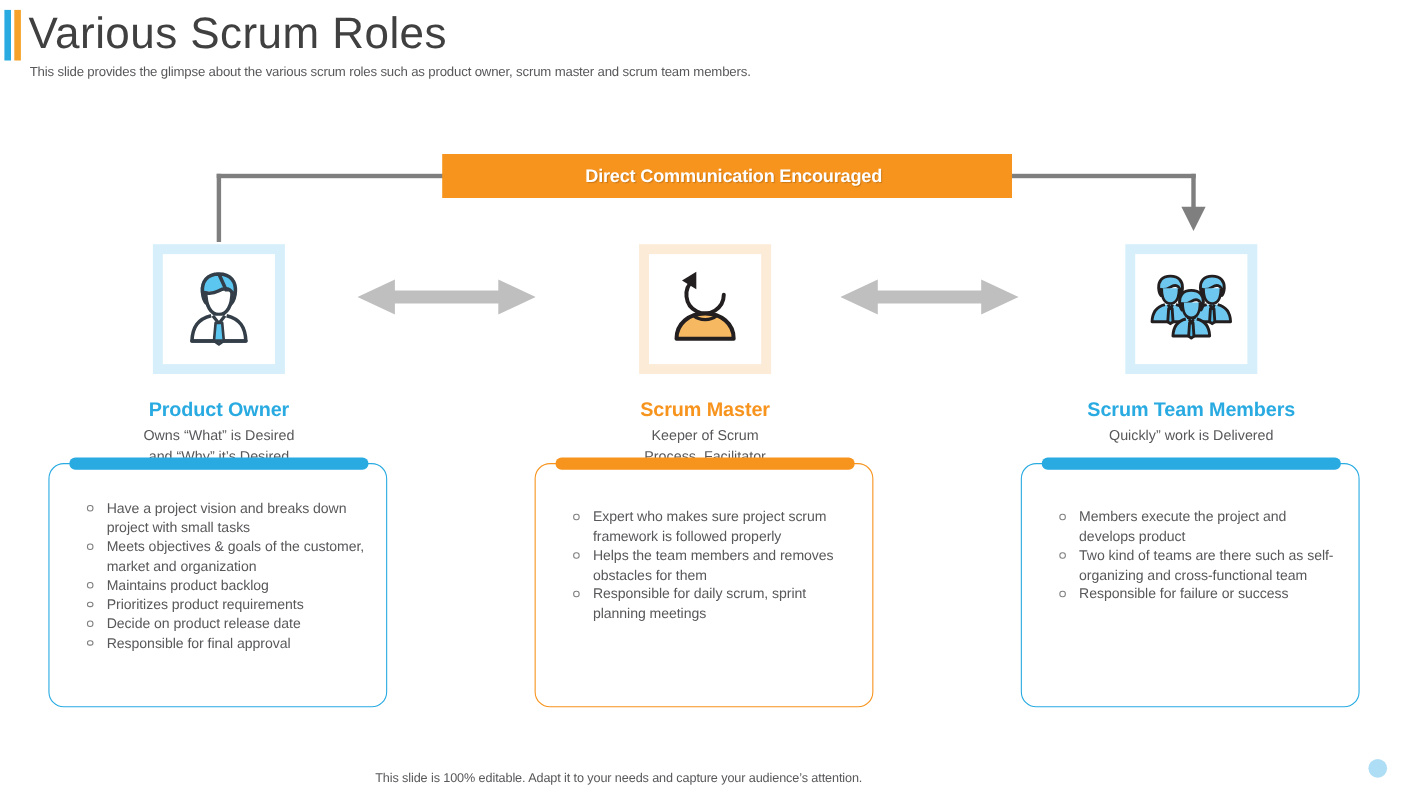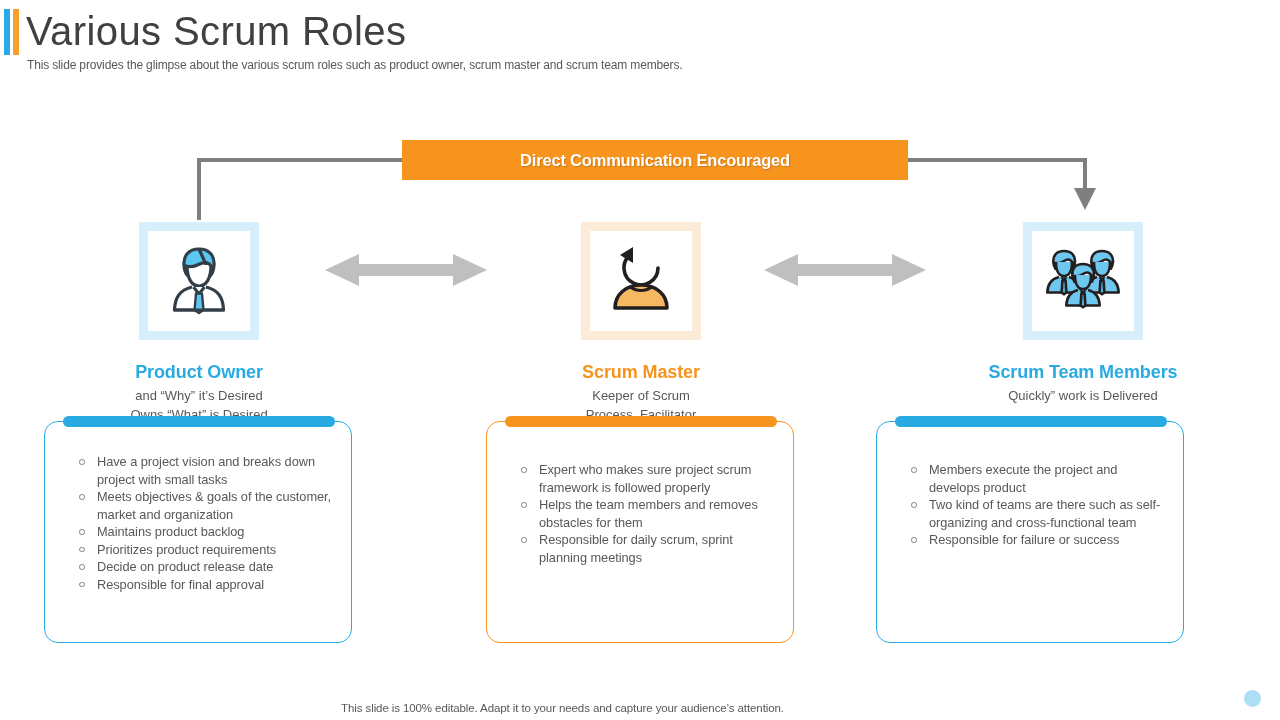--- a/index.html
+++ b/index.html
@@ -112,20 +112,21 @@
   .banner {
     position: absolute;
     left: 402px;
     top: 140px;
     width: 506px;
     height: 40px;
     background: #F7941E;
     display: flex;
     align-items: center;
     justify-content: center;
+    padding-left: 12px;
   }
   .banner-text {
     font-size: 16.5px;
     font-weight: bold;
     color: #ffffff;
     letter-spacing: -0.2px;
     text-shadow: 1px 1px 1px rgba(120,70,0,0.35);
     white-space: nowrap;
   }
 
@@ -192,21 +193,21 @@
     position: absolute;
     top: 421px;
     width: 308px;
     height: 222px;
     box-sizing: border-box;
     border-radius: 14px;
     background: #ffffff;
   }
   .card.c1 { left: 44px;  border: 1.4px solid #29ABE2; text-decoration: underline; }
   .card.c2 { left: 486px; border: 1.4px solid #F7941E; }
-  .card.c3 { left: 876px; border: 1.4px solid #29ABE2; }
+  .card.c3 { left: 928px; border: 1.4px solid #29ABE2; }
 
   .card-bar {
     position: absolute;
     left: 18px;
     top: -6px;
     width: 272px;
     height: 11px;
     border-radius: 6px;
   }
   .card-bar.blue   { background: #29ABE2; }
@@ -312,22 +313,22 @@
           <path d="M30 47 C18 50 13 57 12.5 70 L61.5 70 C61 57 56 50 44 47" fill="#fff" stroke="#333E48" stroke-width="3.2" stroke-linejoin="round"></path>
           <path d="M31.5 47 L37 54 L42.5 47" fill="none" stroke="#333E48" stroke-width="3"></path>
           <path d="M34 53.5 L40 53.5 L41.5 70 L37 73 L32.5 70 Z" fill="#5BC6F0" stroke="#333E48" stroke-width="2.4" stroke-linejoin="round"></path>
           <path d="M12.5 70 L61.5 70" stroke="#333E48" stroke-width="3.2" stroke-linecap="round"></path>
         </svg>
       </span>
     </div>
   </div>
   <div class="persona-title blue">Product Owner</div>
   <div class="persona-sub">
+    <div>Owns “What” is Desired</div>
     <div>and “Why” it’s Desired</div>
-    <div>Owns “What” is Desired</div>
   </div>
 </div>
 
 <div class="persona p2">
   <div class="icon-frame peach">
     <div class="icon-inner">
       <span>
         <svg width="74" height="74" viewBox="0 0 74 74">
           <path d="M54 26 A17 17 0 1 1 26.5 12.5" fill="#fff" stroke="#231F20" stroke-width="3.6" stroke-linecap="round"></path>
           <polygon points="29,5 29,21 16,13" fill="#231F20"></polygon>

